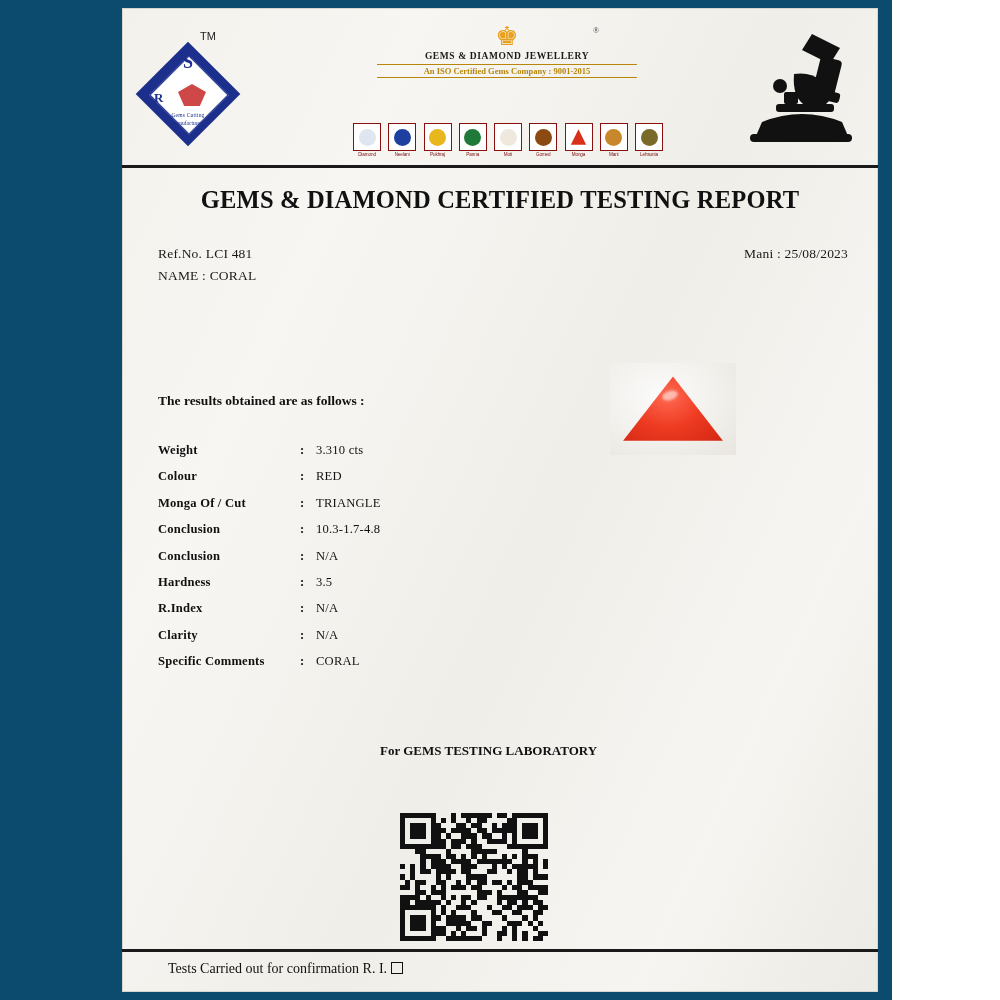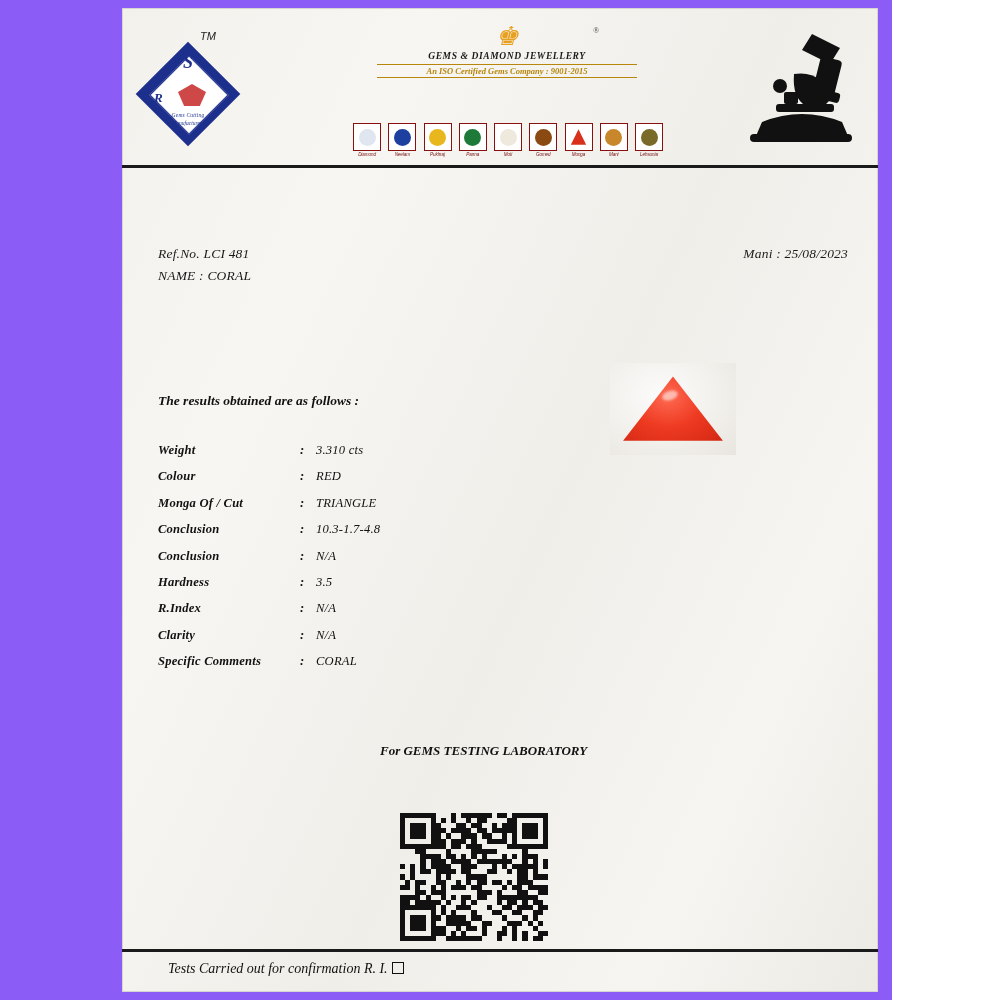--- a/index.html
+++ b/index.html
@@ -10,22 +10,21 @@
   body {
     width: 1000px;
     height: 1000px;
     font-family: "Liberation Serif", serif;
     overflow: hidden;
   }
   .page {
     position: relative;
     width: 892px;
     height: 1000px;
-    background: #8b5cf6;
-    font-style: italic;
+    background: #0c4a6e;
   }
   .certificate {
     position: absolute;
     left: 122px;
     top: 8px;
     width: 756px;
     height: 984px;
     background: linear-gradient(115deg, #f3f1ec 0%, #f7f6f2 25%, #efeee9 55%, #f6f5f1 80%, #eceae4 100%);
     box-shadow: 0 0 0 1px #d8d5ce inset;
   }
@@ -509,20 +508,21 @@
               <path d="M22 92 q40 -16 80 0 l6 14 H16 Z"></path>
               <rect x="10" y="104" width="102" height="8" rx="4"></rect>
               <circle cx="40" cy="56" r="7"></circle>
             </g>
           </svg>
         </div>
 
         <div class="rule-thick" style="top:157px"></div>
       </div>
 
+      <div class="title">GEMS &amp; DIAMOND CERTIFIED TESTING REPORT</div>
 
       <div class="meta">
         <div class="meta-row">
           <div class="meta-left">
             <span>Ref.No.</span>
             <span>LCI 481</span>
           </div>
           <div class="meta-right">
             <span>Mani :</span>
             <span>25/08/2023</span>

